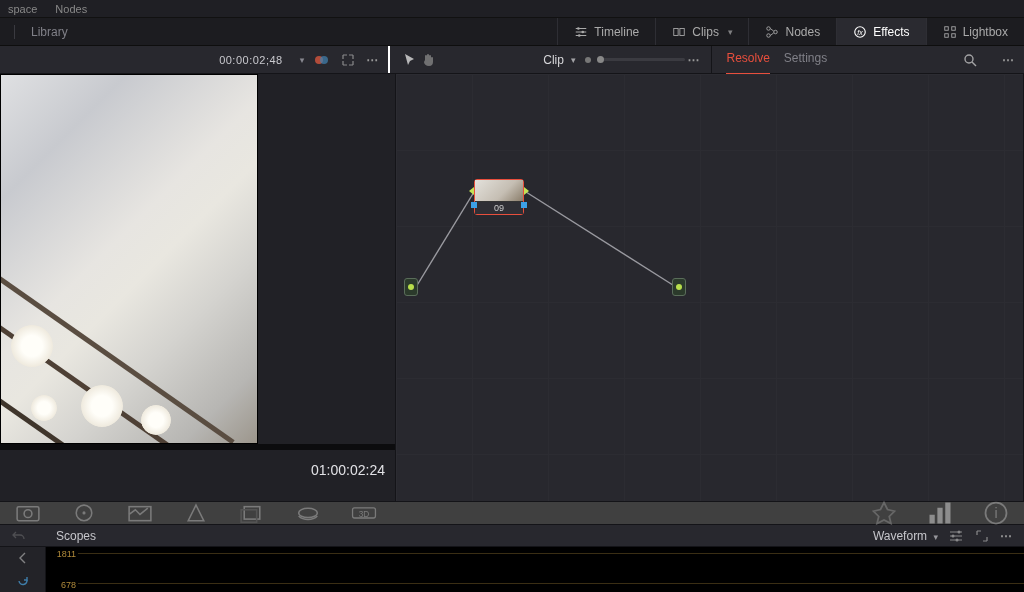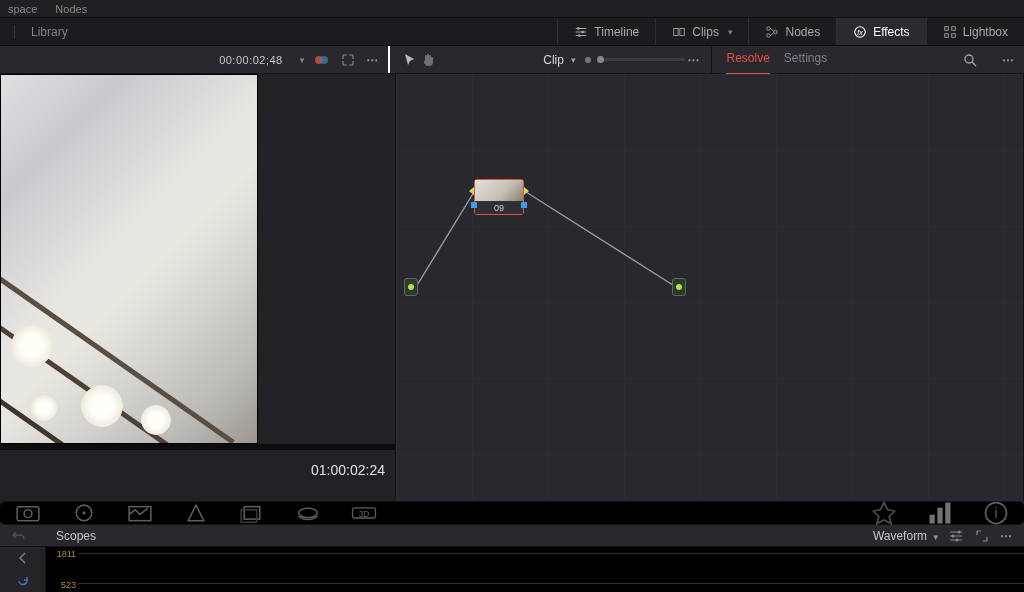--- a/index.html
+++ b/index.html
@@ -132,22 +132,22 @@
 .search-box .x { color:#888; cursor:pointer; }
 .cat-header { padding:7px 10px; color:#e4e4e8; font-size:12px; display:flex; justify-content:space-between; align-items:center; background:#26262c; border-bottom:1px solid #1b1b20; border-top:1px solid #1b1b20;}
 .effect-item {
   margin:6px 8px; height:28px; border:1px solid #e84f3d; border-radius:3px; background:#2a2a30;
   display:flex; align-items:center; overflow:hidden; cursor:pointer;
 }
 .effect-icon-box { width:42px; height:100%; background:#323238; display:flex; align-items:center; justify-content:center; border-right:1px solid #3b3b41;}
 .effect-label { padding-left:12px; font-size:12px; color:#d6d6da;}
 
 .tool-strip {
-  height:24px; background:#000000; border-top:1px solid #141418; border-bottom:1px solid #141418;
-  display:flex; align-items:center; gap:28px; padding:0 14px;border-radius:6px;
+  height:24px; background:#404040; border-top:1px solid #141418; border-bottom:1px solid #141418;
+  display:flex; align-items:center; gap:28px; padding:0 14px;
 }
 .tool-strip .cell { width:28px; height:16px; display:flex; align-items:center; justify-content:center; opacity:.55; cursor:pointer;}
 .tool-strip .spacer { flex:1; }
 
 .scopes-bar {
   height:22px; background:#28282e; display:flex; align-items:center; padding:0 10px; font-size:12px; color:#c6c6cb; border-bottom:1px solid #141418;
 }
 .scopes-bar .right { margin-left:auto; display:flex; align-items:center; gap:10px;}
 .scopes-left-btns { width:46px; display:flex; gap:6px; }
 
@@ -402,19 +402,19 @@
     <span class="side-ico"><svg viewBox="0 0 16 16">
           <path d="M10 3L5 8l5 5" stroke="#aaa" fill="none" stroke-width="1.4"></path>
         </svg></span>
     <span class="side-ico"><svg viewBox="0 0 16 16">
           <path d="M4 8a4 4 0 108-1" stroke="#4aa3e0" fill="none" stroke-width="1.4"></path>
           <path d="M12 4v3h-3" stroke="#4aa3e0" fill="none" stroke-width="1.4"></path>
         </svg></span>
   </div>
   <div class="scope-axis">
     <span>1811</span>
-    <span>523</span>
+    <span>678</span>
   </div>
   <div class="scope-canvas">
     <div class="gridline" style="top:6px;"></div>
     <div class="gridline" style="top:36px;"></div>
   </div>
 </div>
 
 </body></html>

